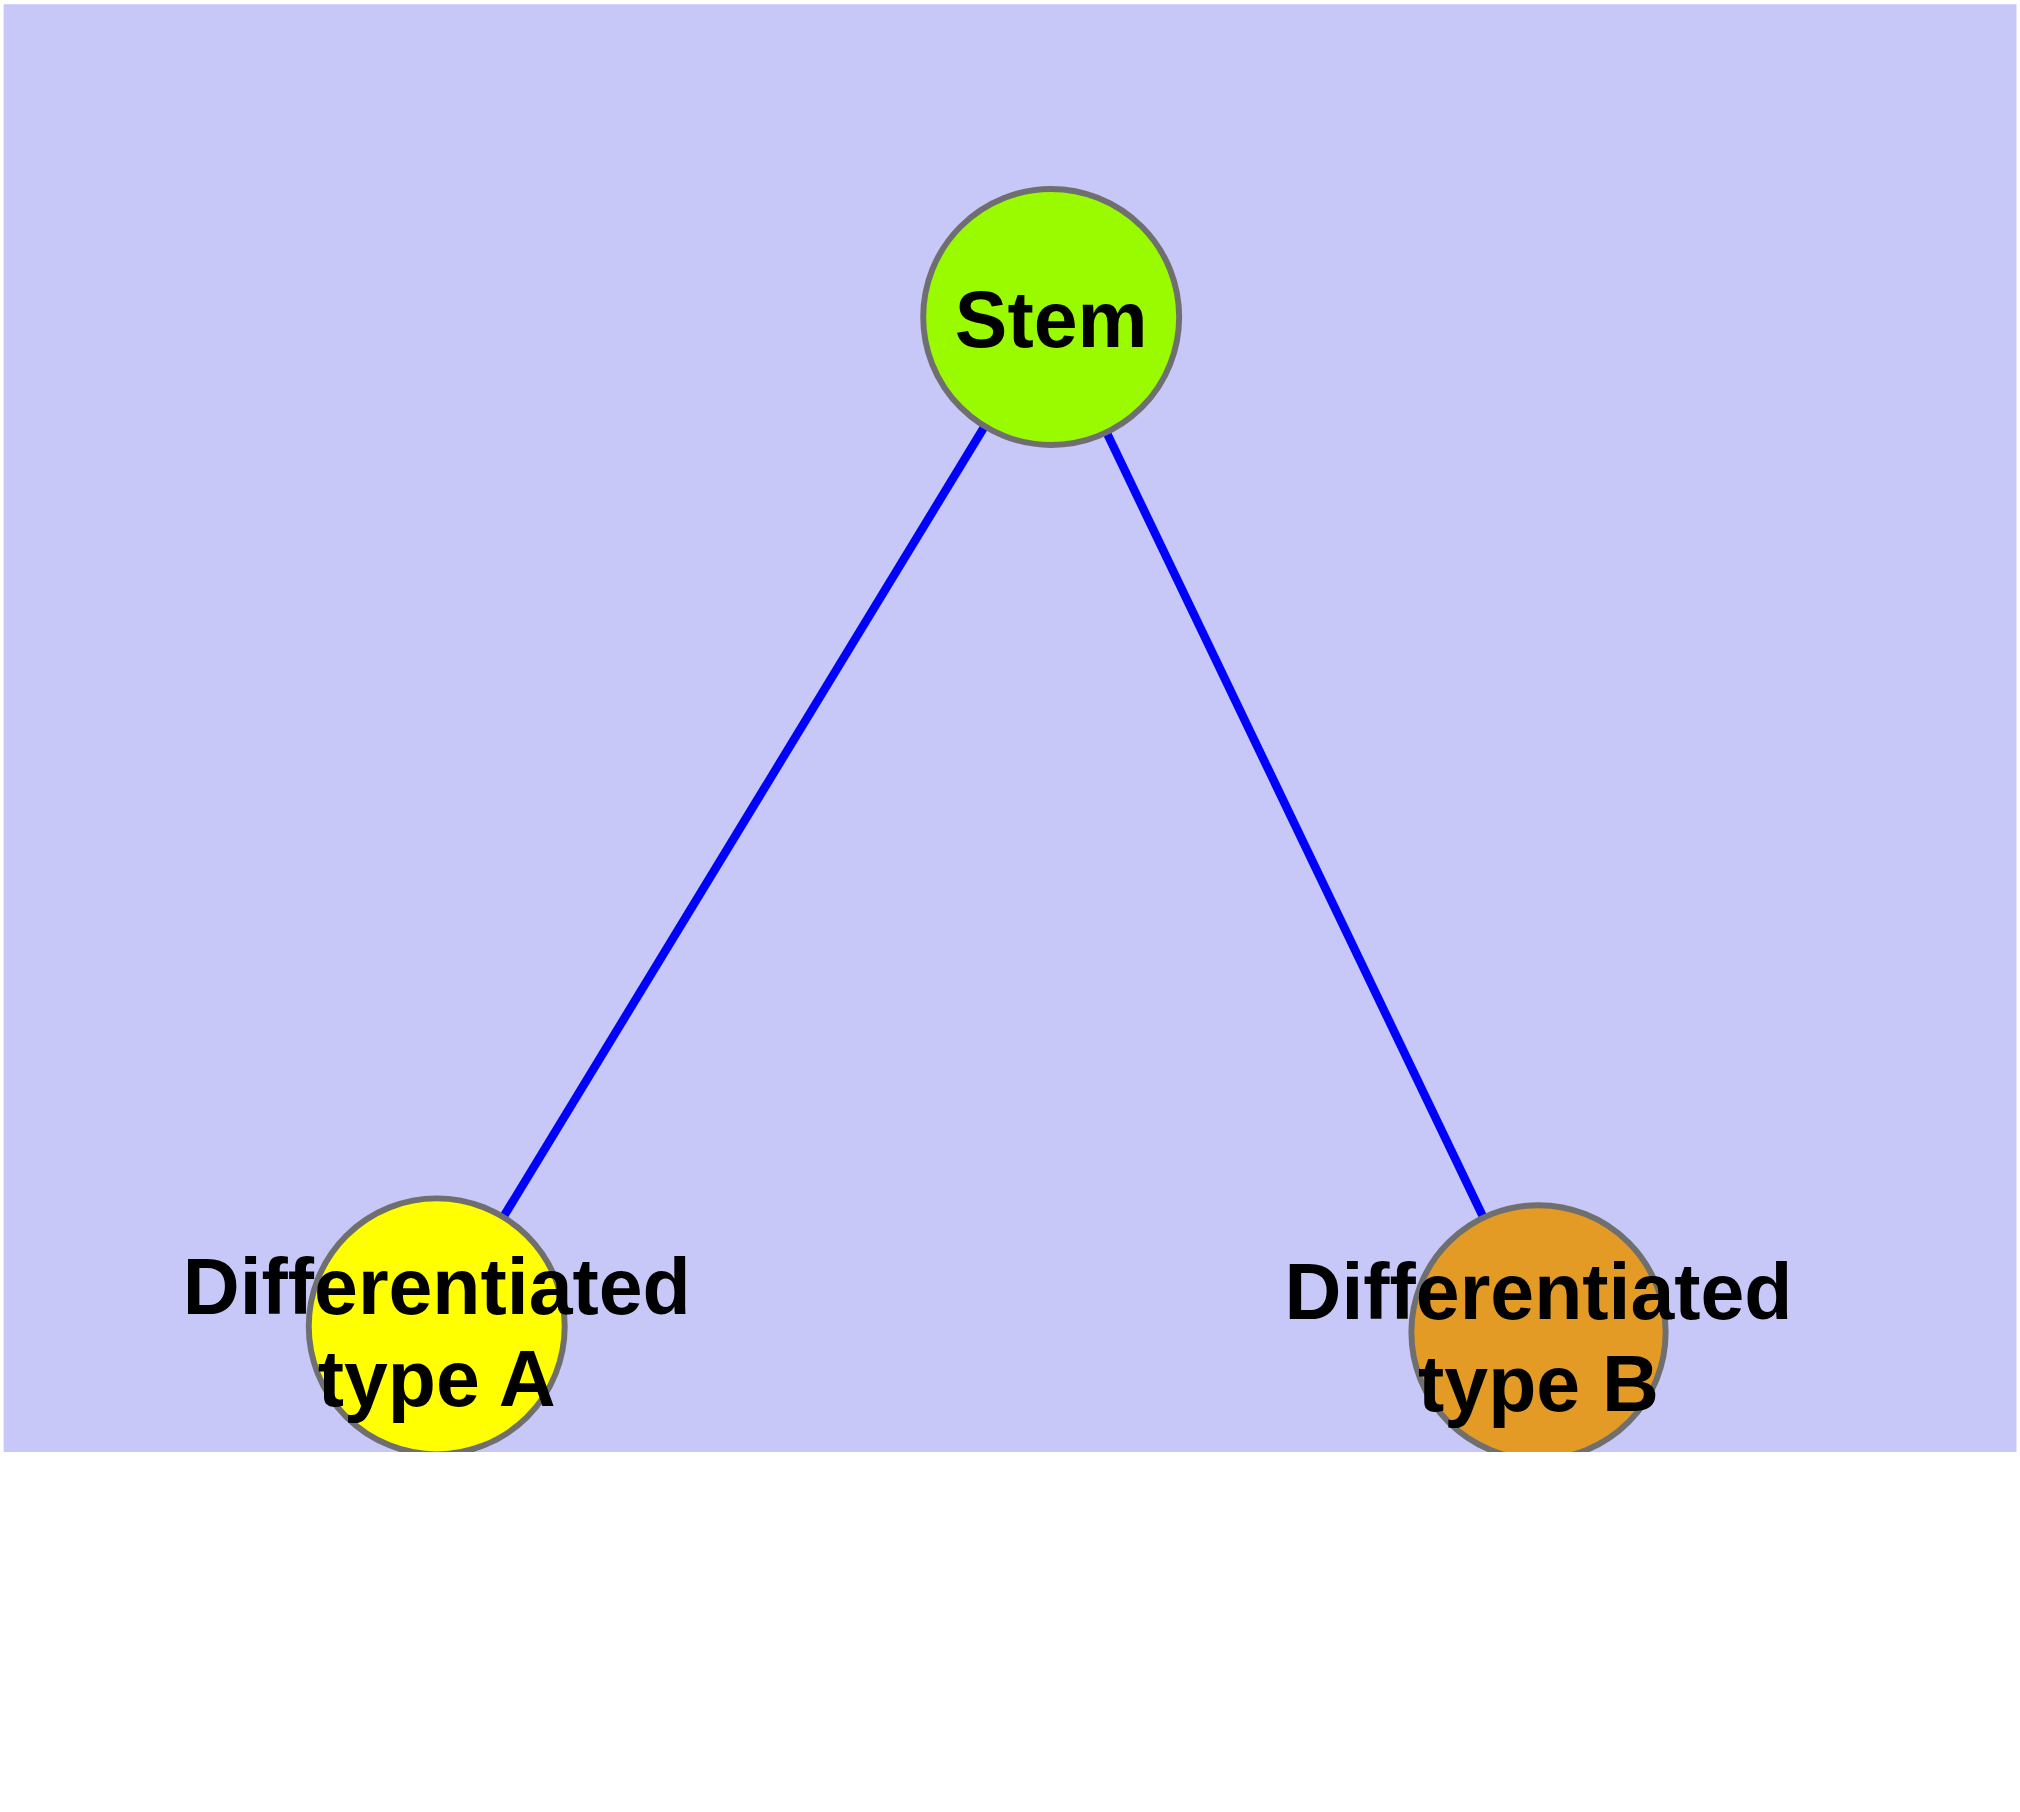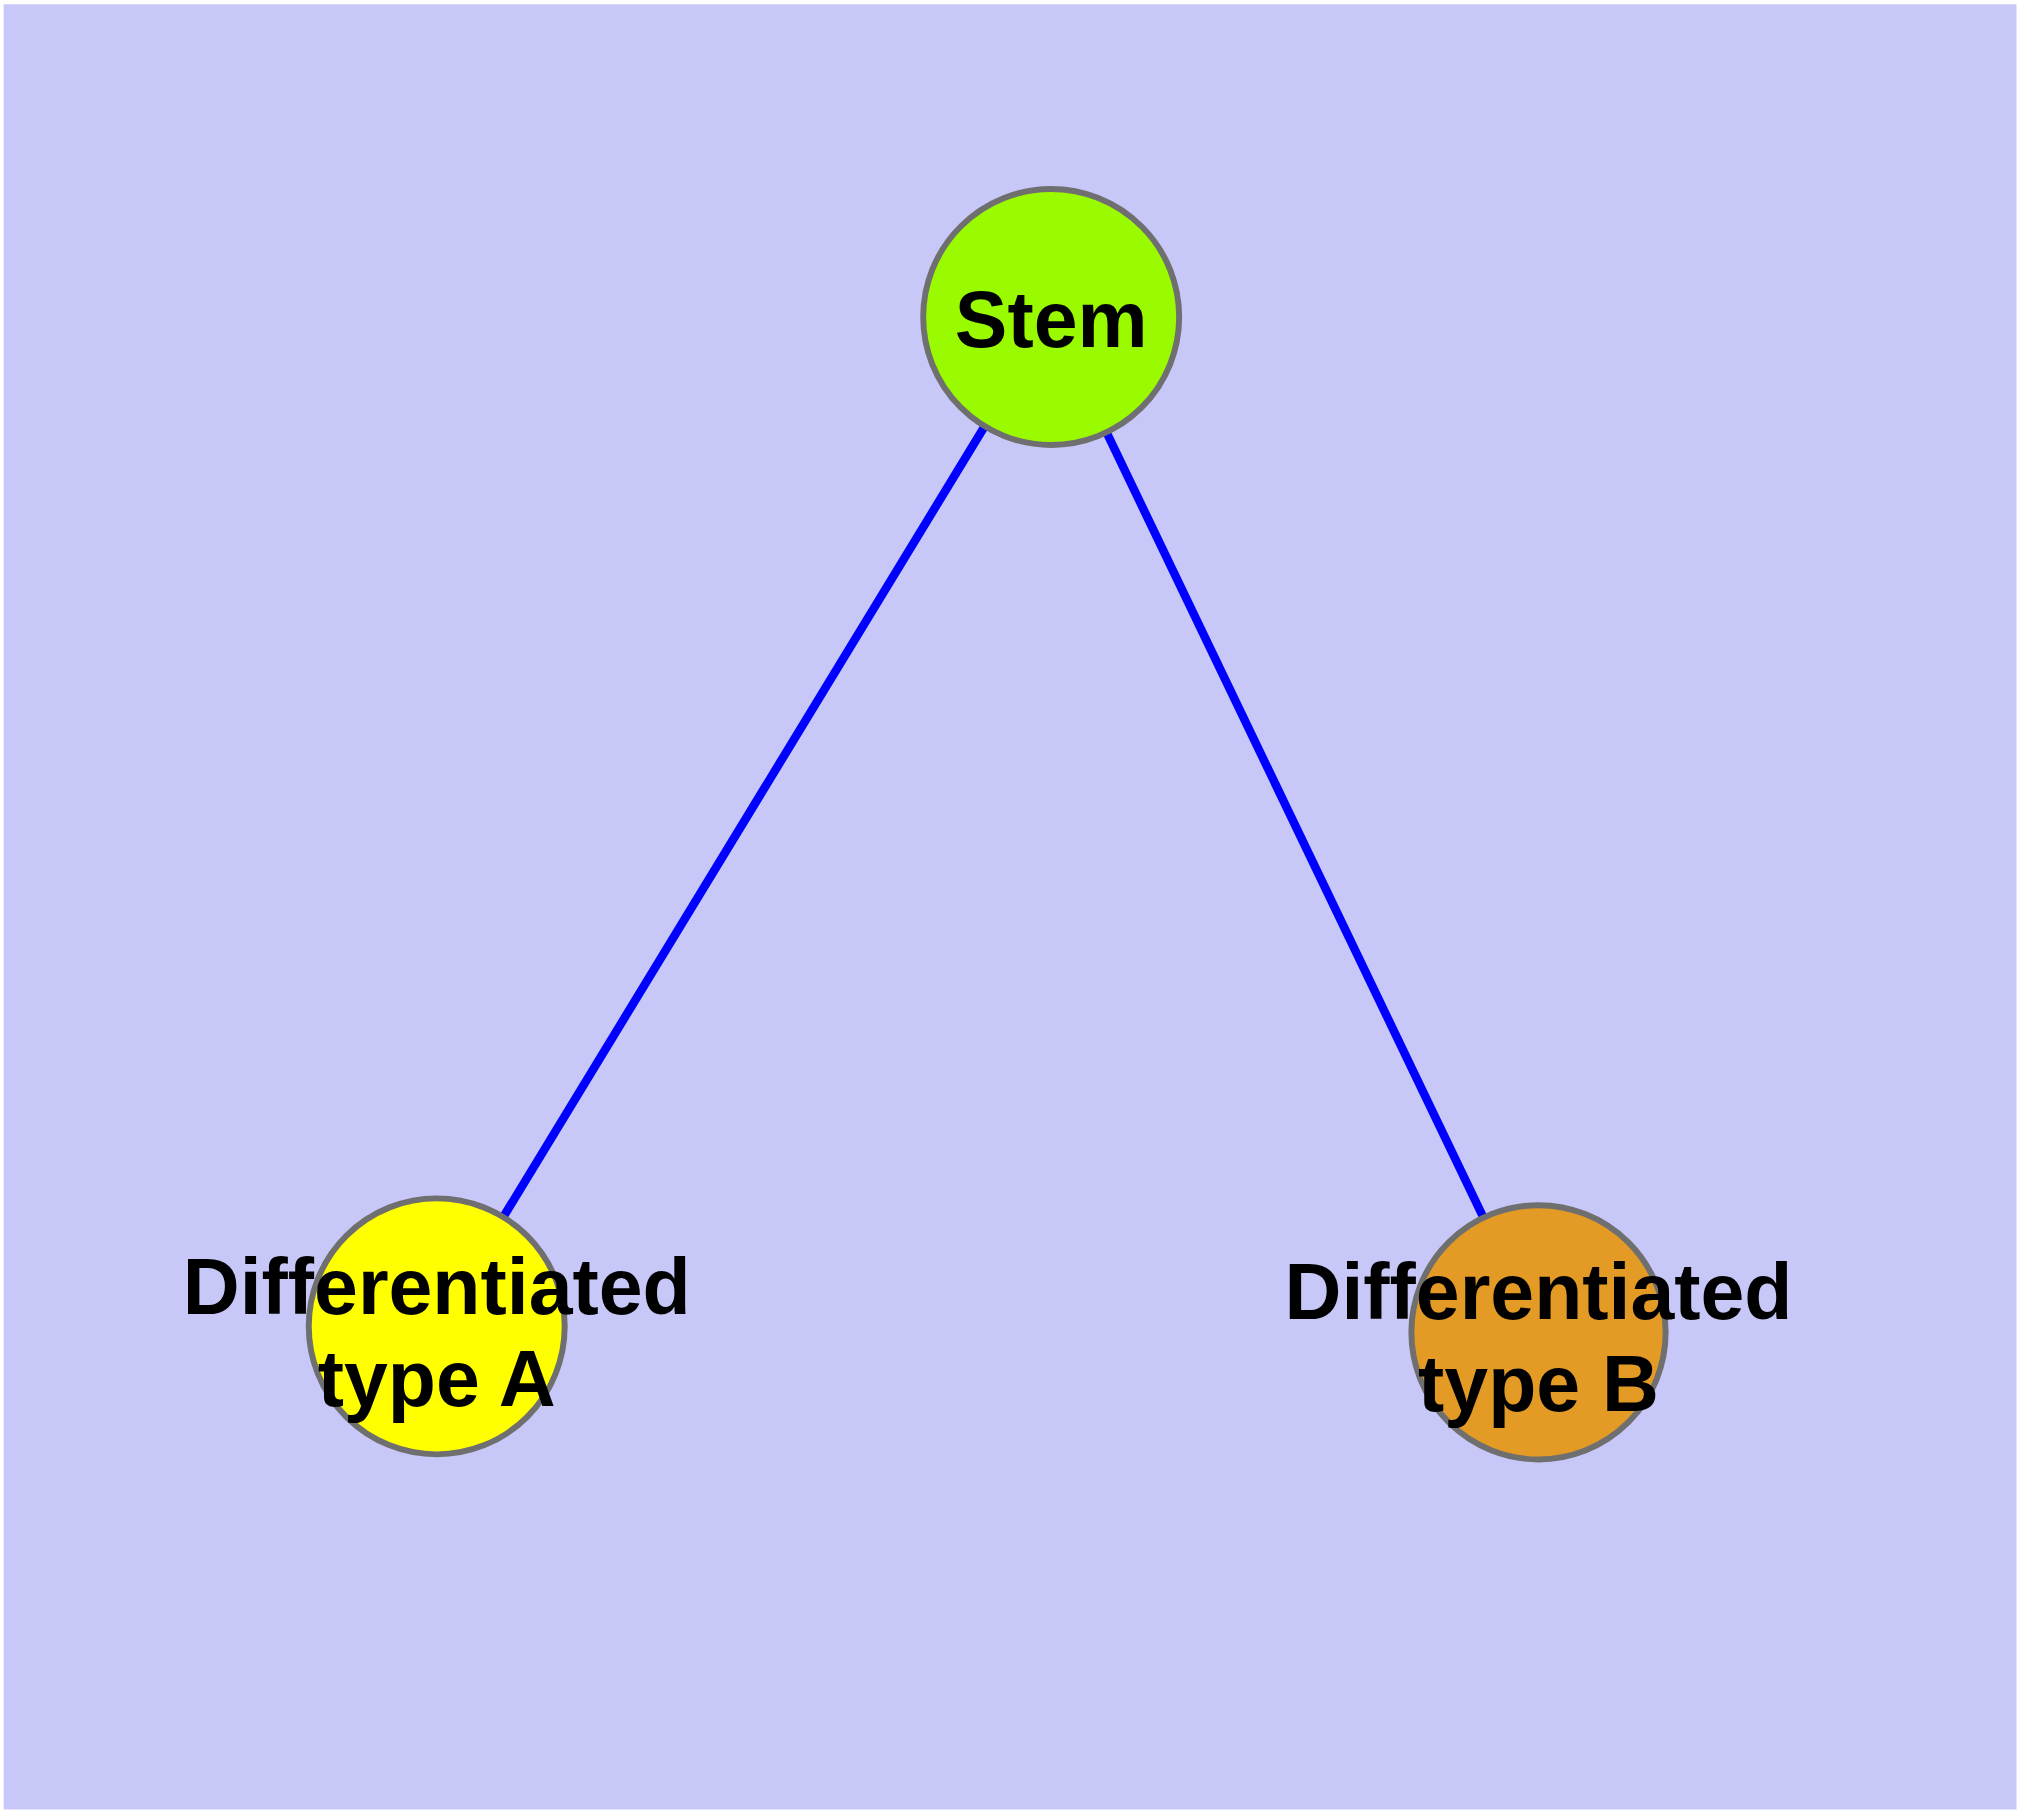--- a/index.html
+++ b/index.html
@@ -3,21 +3,21 @@
 <meta charset="utf-8">
 <style>
   html, body {
     margin: 0;
     padding: 0;
     background: #ffffff;
   }
   .canvas {
     position: relative;
     width: 2021px;
-    height: 1812px;
+    height: 1452px;
     background: #ffffff;
     overflow: hidden;
   }
   svg.diagram {
     position: absolute;
     left: 0;
     top: 0;
   }
   svg.diagram text {
     font-family: "Liberation Sans", sans-serif;

